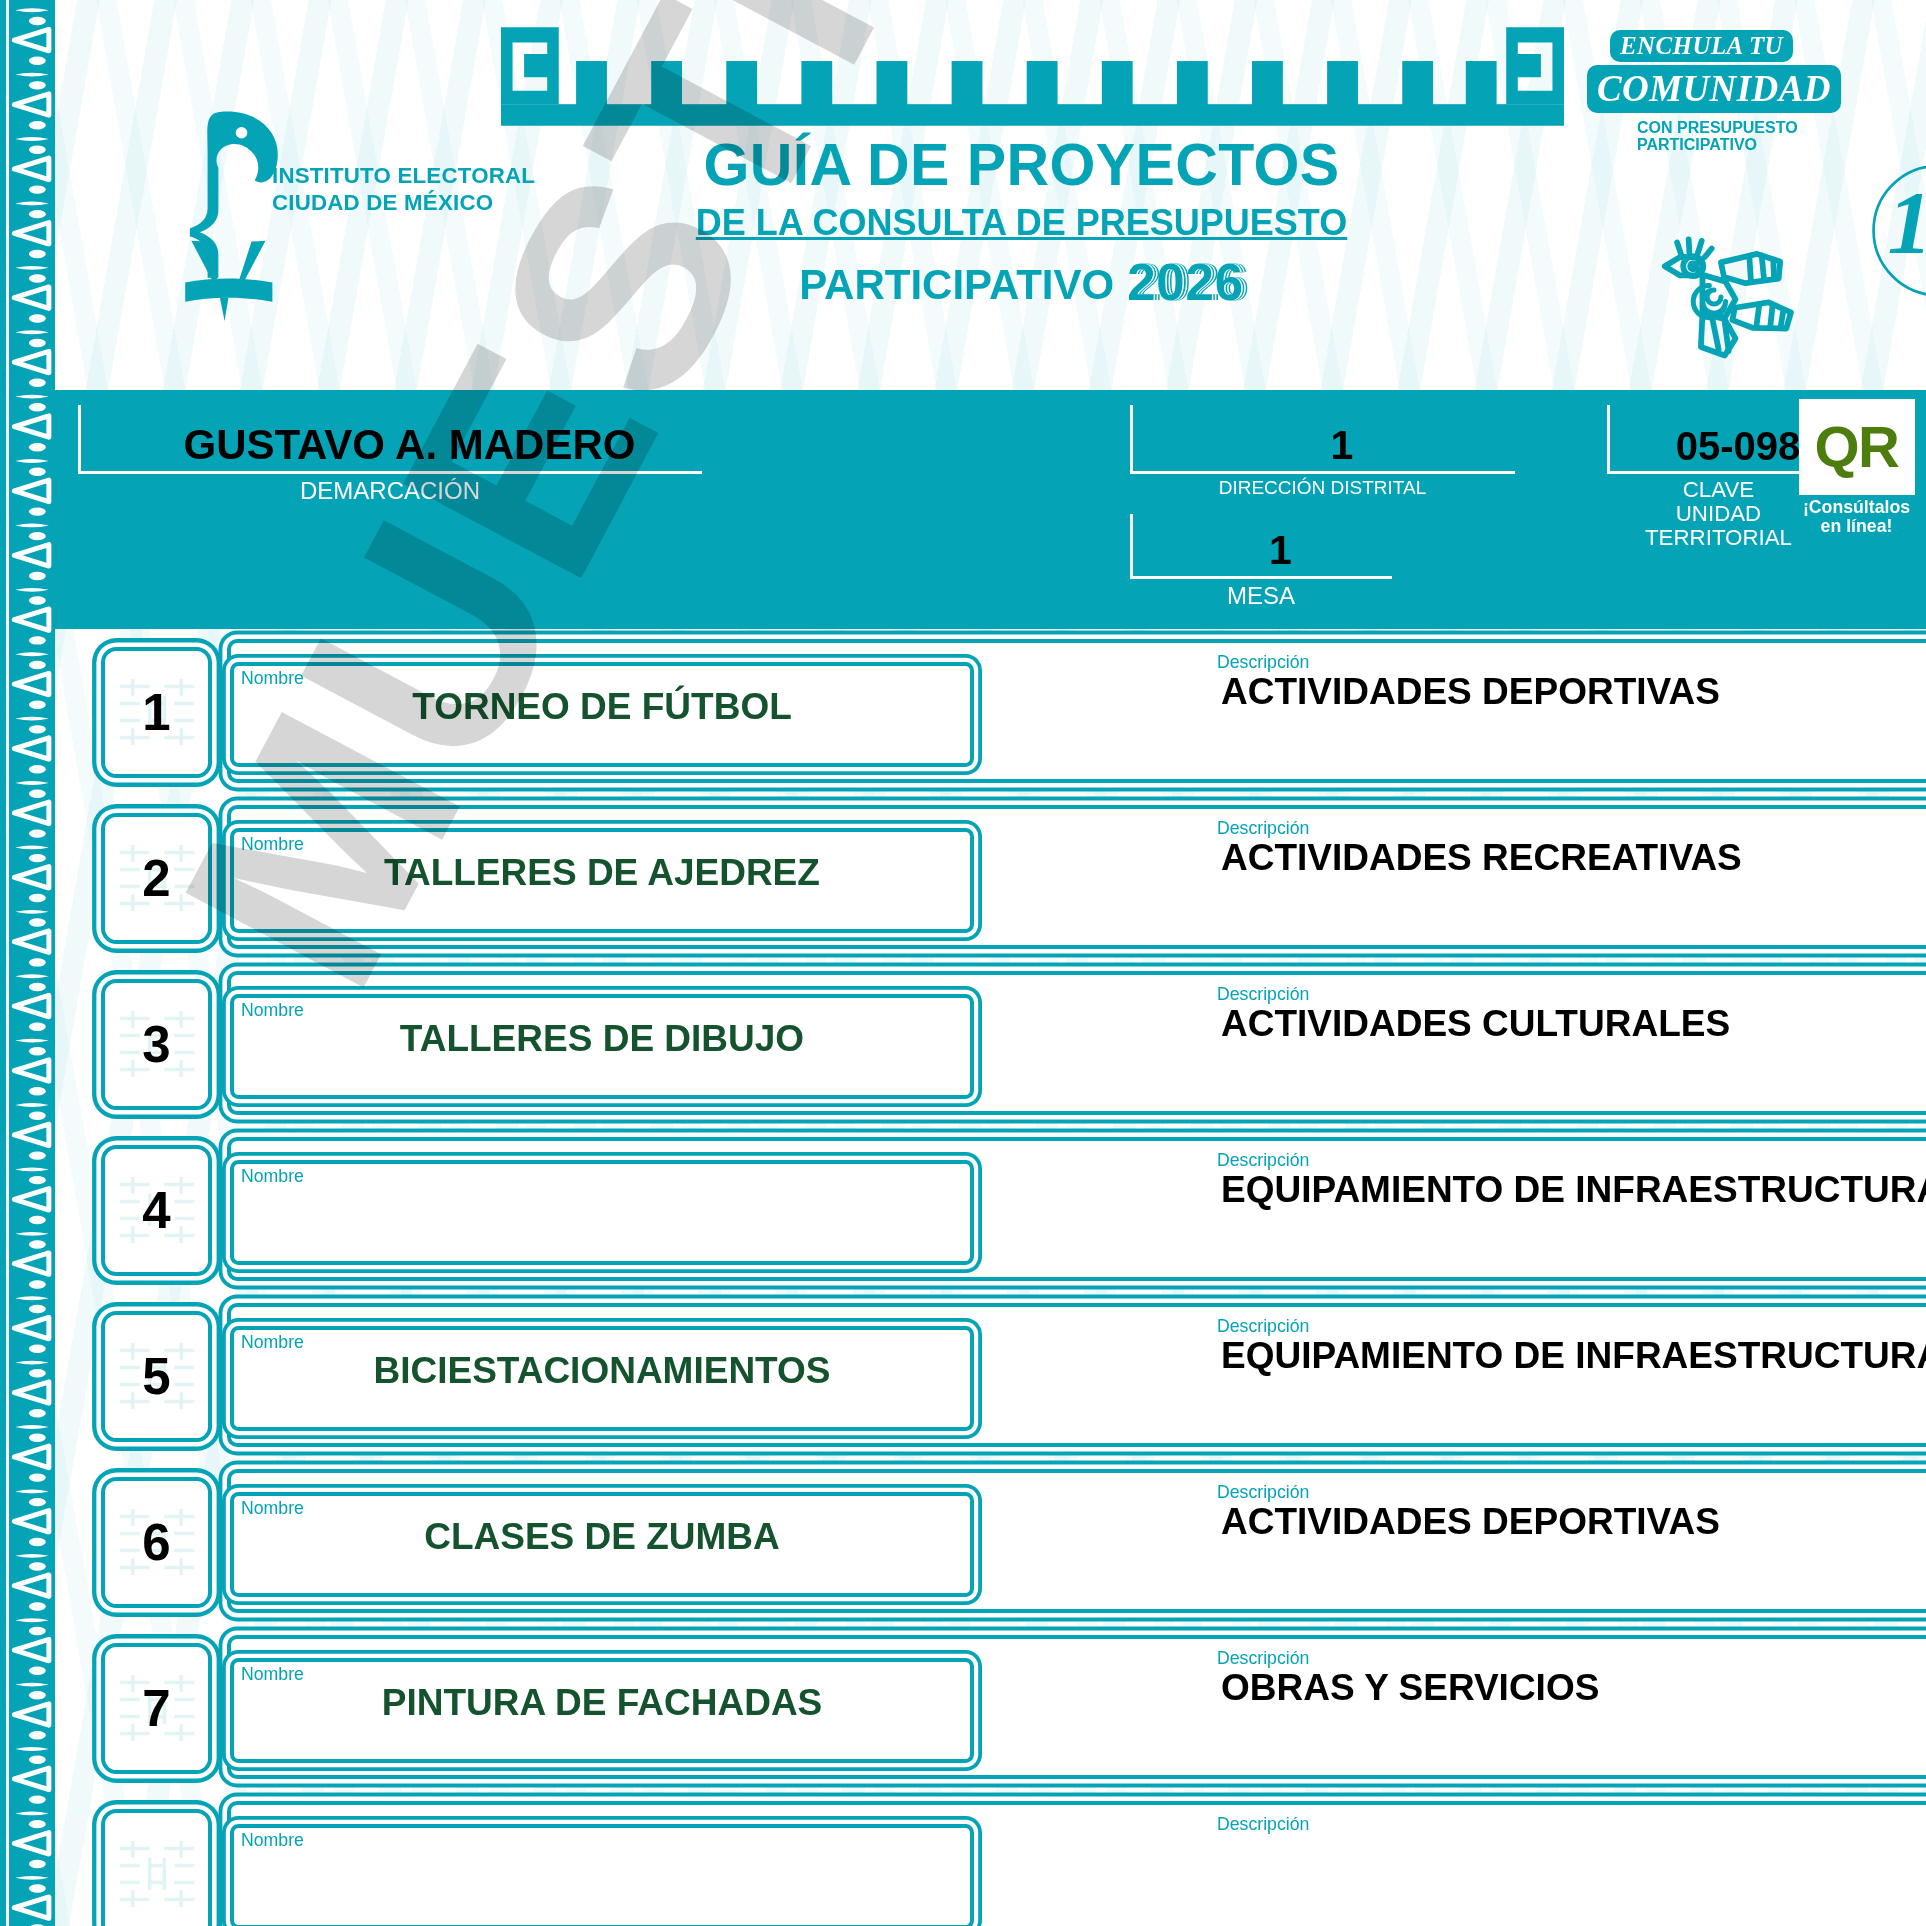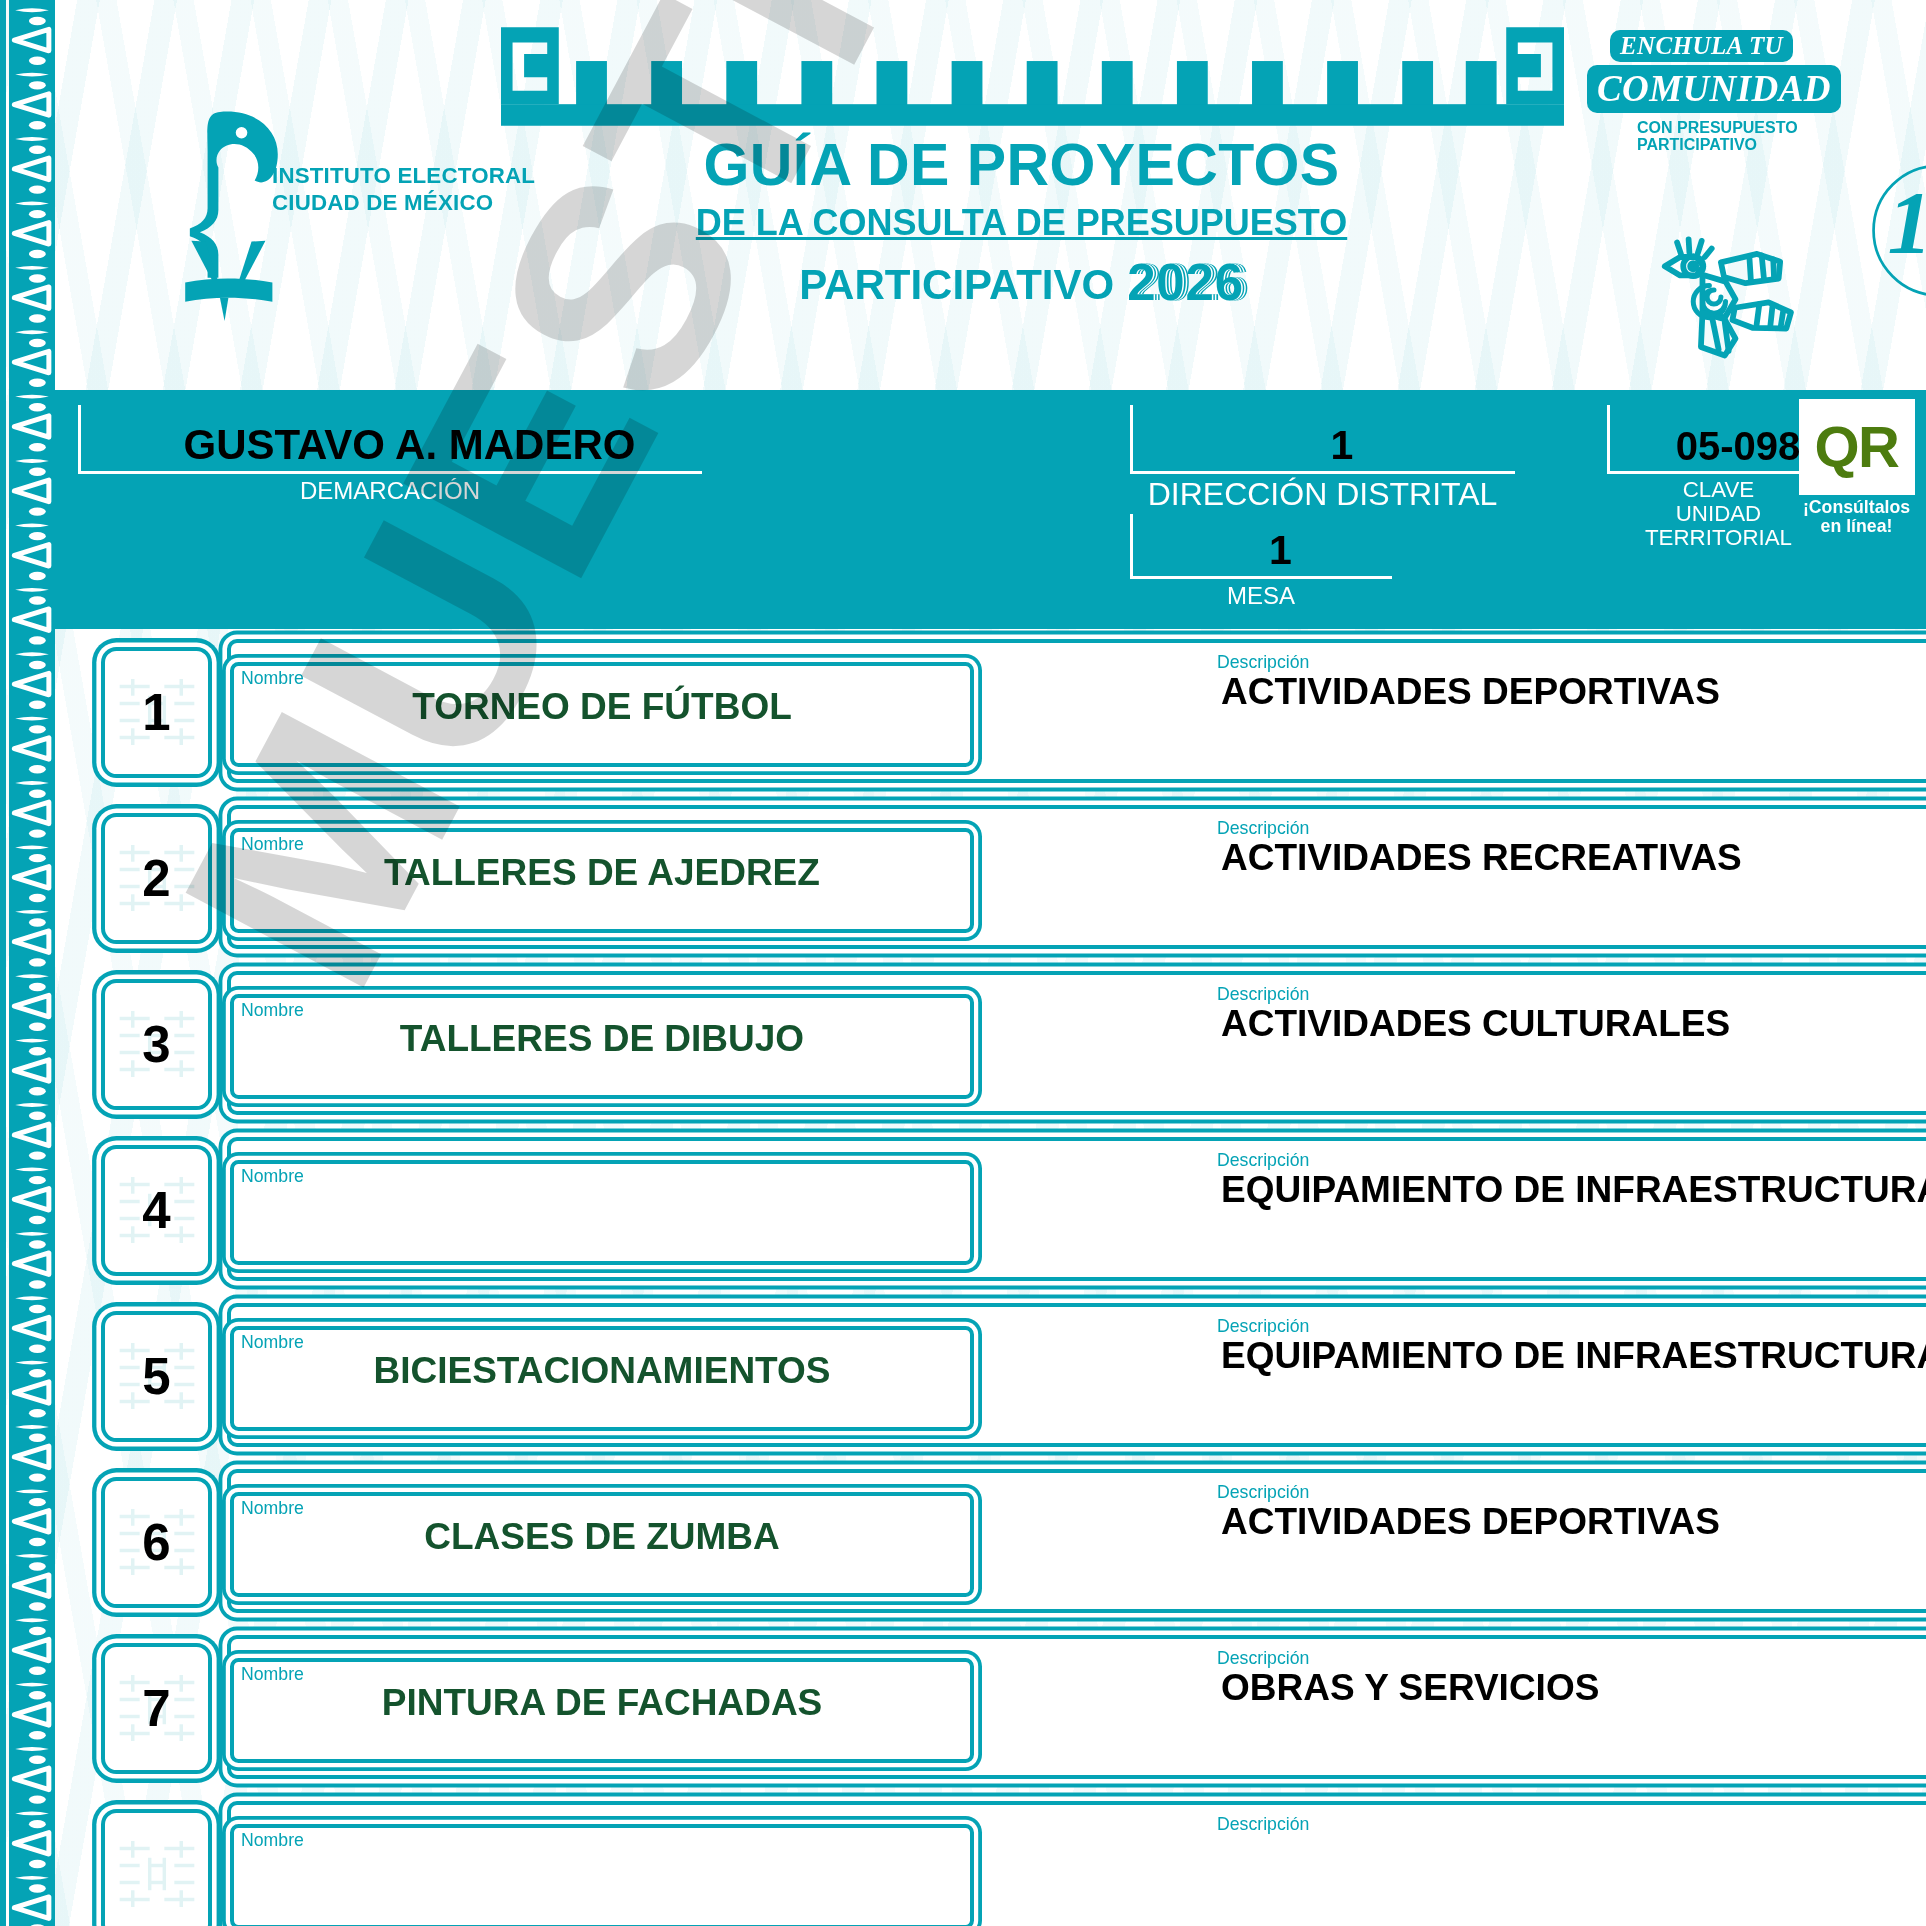--- a/index.html
+++ b/index.html
@@ -435,21 +435,21 @@
       <div class="fvalue" style="font-size:42px;">GUSTAVO A. MADERO</div>
     </div>
     <div class="flabel" style="font-size:24px;">DEMARCACIÓN</div>
   </div>
 
 
   <div class="field" style="left:1075px;top:15.4px;width:385px;">
     <div class="fline" style="height:69px;">
       <div class="fvalue" style="font-size:41px;width:100px;">1</div>
     </div>
-    <div class="flabel" style="font-size:32px;">DIRECCIÓN DISTRITAL</div>
+    <div class="flabel" style="font-size:19px;">DIRECCIÓN DISTRITAL</div>
   </div>
 
   <div class="field" style="left:1075px;top:124px;width:262px;">
     <div class="fline" style="height:65px;">
       <div class="fvalue" style="font-size:41px;width:92px;">1</div>
     </div>
     <div class="flabel" style="font-size:24px;">MESA</div>
   </div>
 
   <div class="field" style="left:1552px;top:15.4px;width:223px;">

